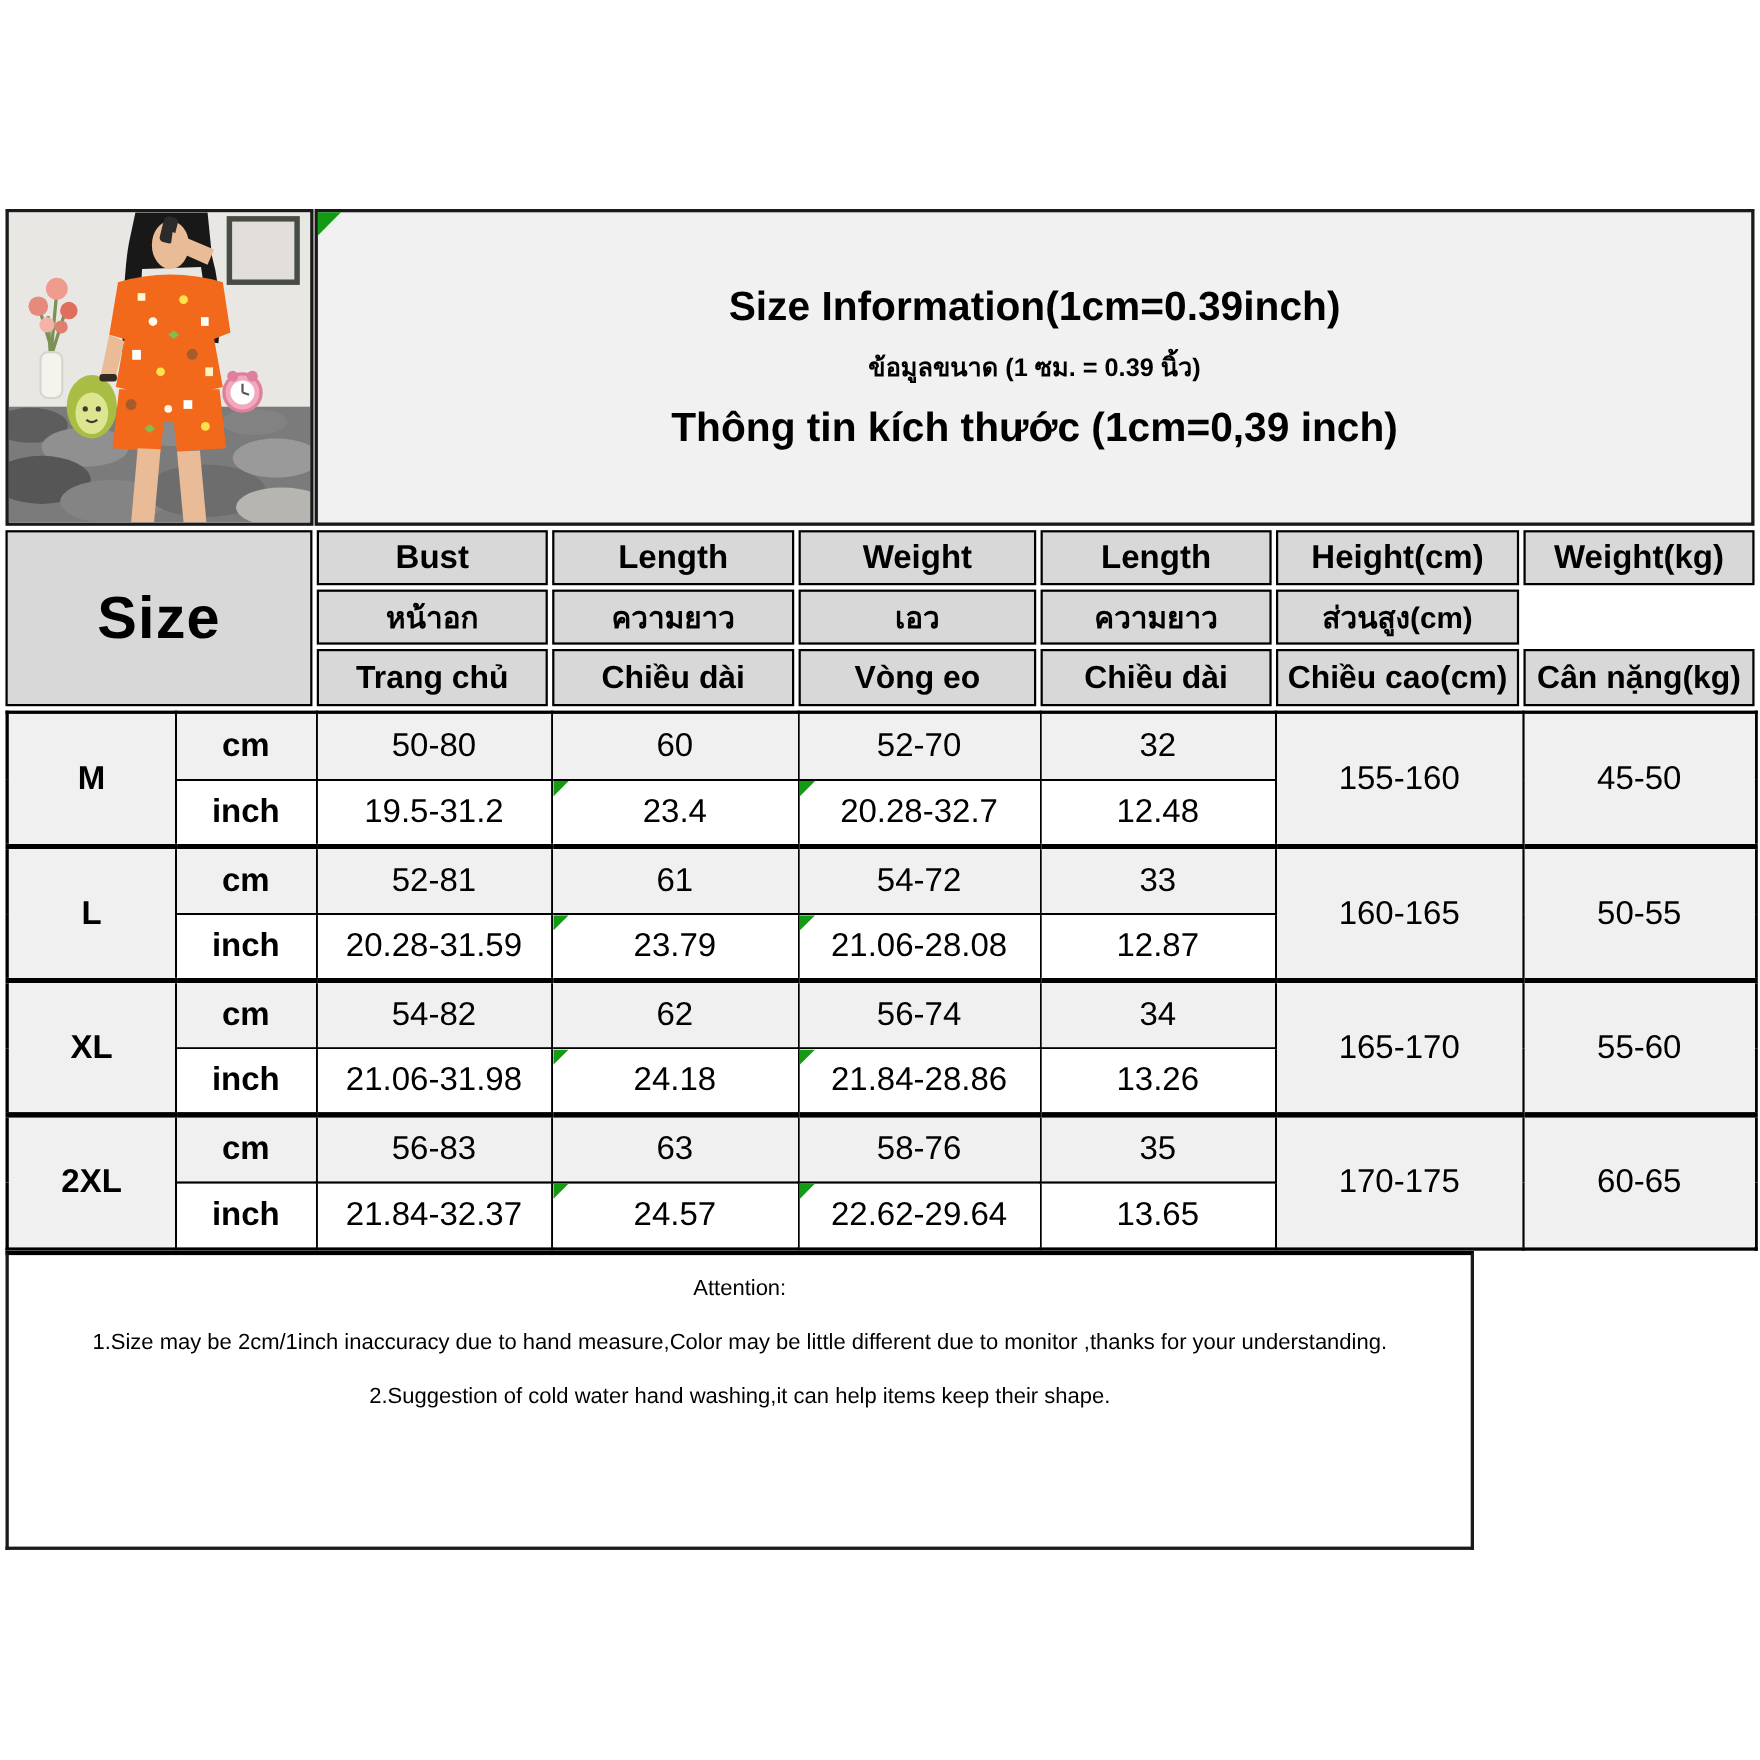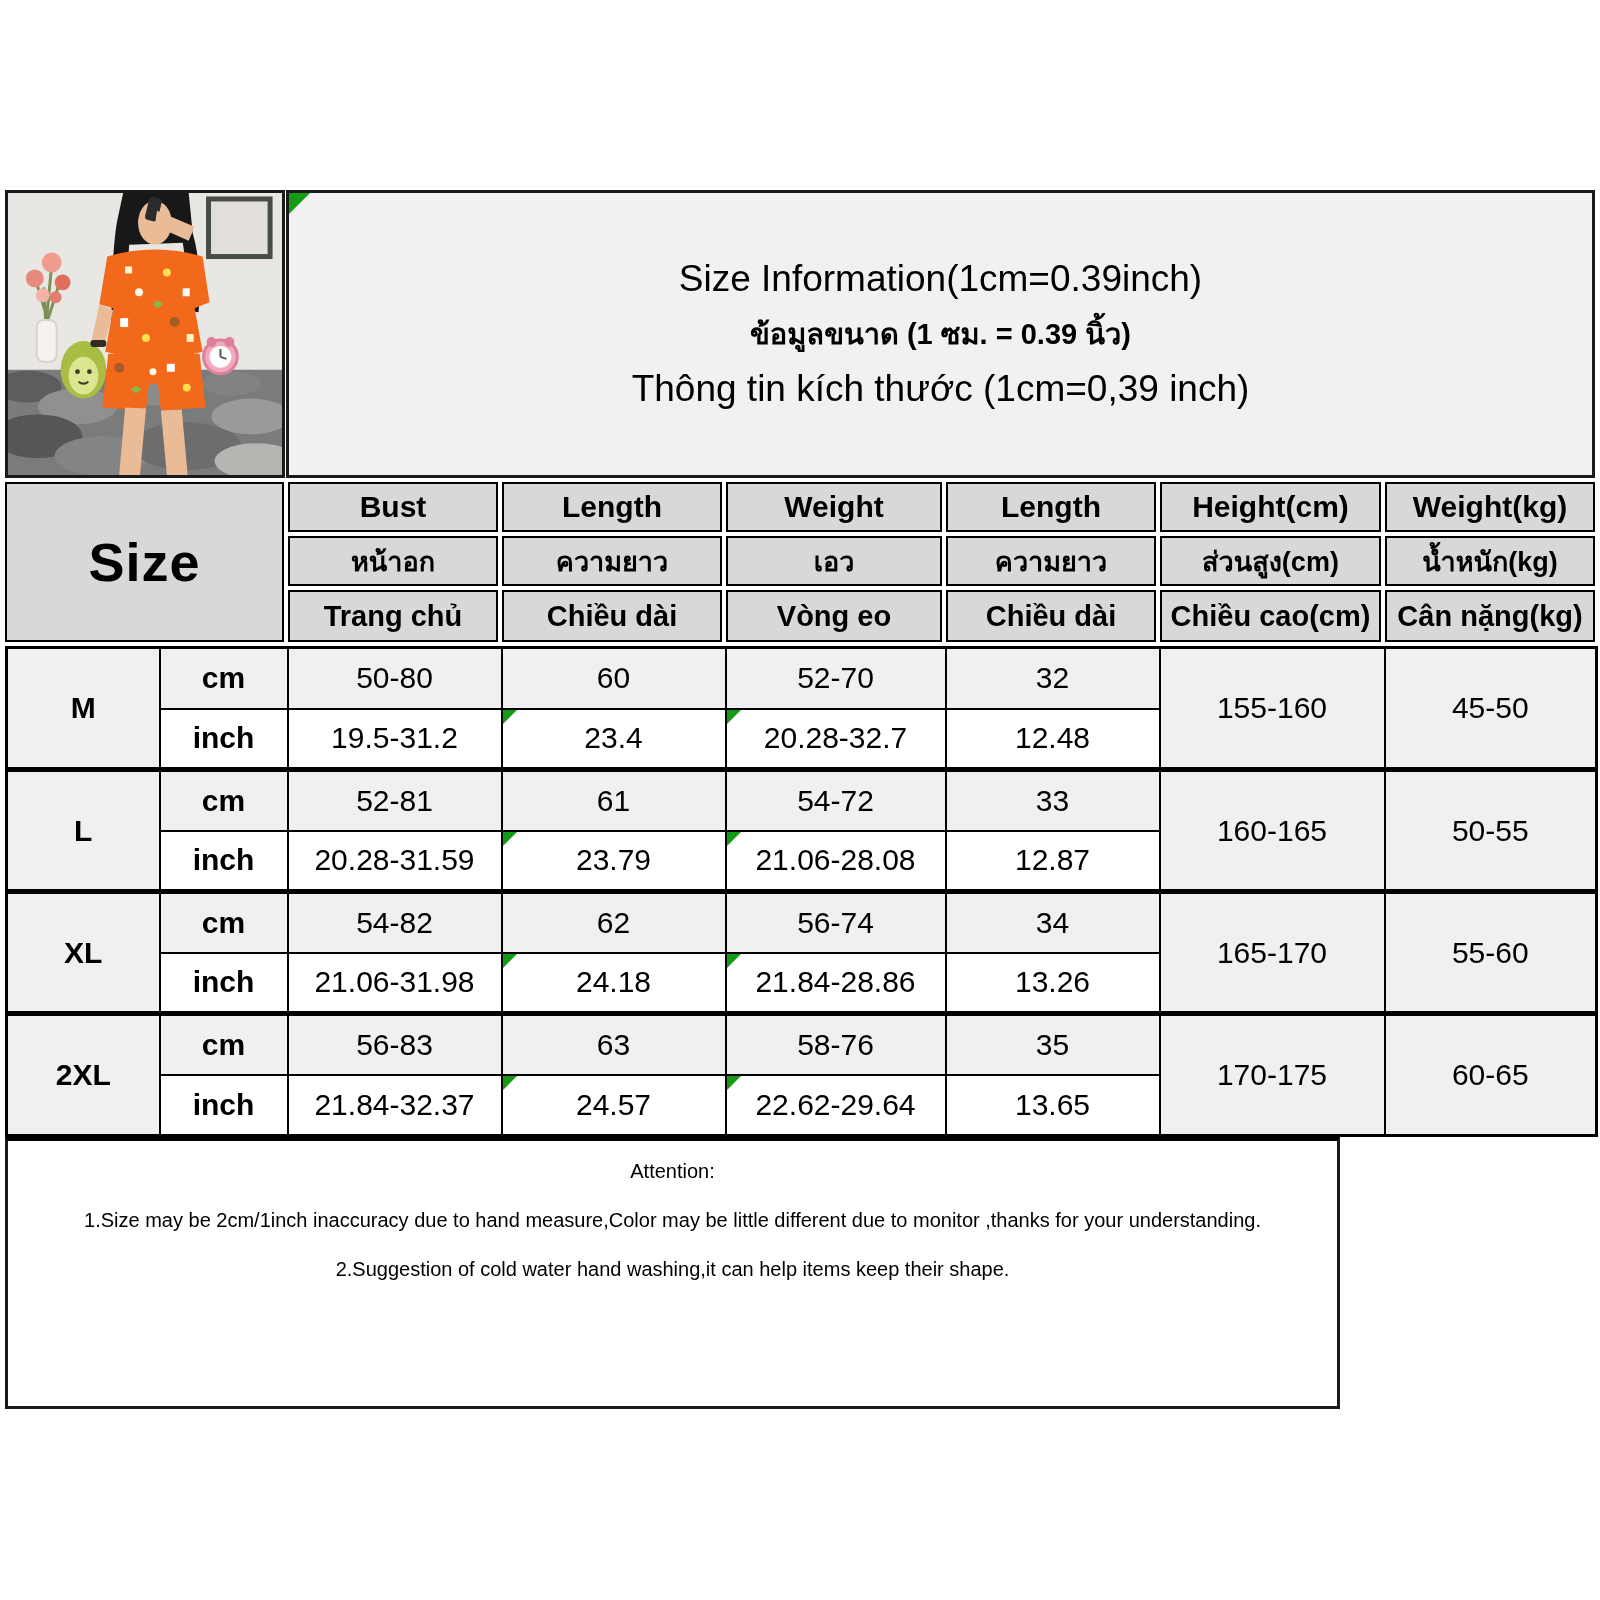--- a/index.html
+++ b/index.html
@@ -14,22 +14,22 @@
   .photo-box{
     box-sizing:border-box;width:280px;height:288px;flex:0 0 280px;
     border:3px solid #1a1a1a;background:#e9e7e3;overflow:hidden;
   }
   .photo-box svg{display:block;width:100%;height:100%;}
   .title-box{
     box-sizing:border-box;flex:1;margin-left:1px;border:3px solid #1a1a1a;
     background:#f1f1f1;position:relative;
     display:flex;flex-direction:column;justify-content:center;align-items:center;
   }
-  .title-en,.title-vi{font-size:37px;font-weight:normal;line-height:56px;}
-  .title-th{font-size:29px;font-weight:bold;line-height:54px;}
+  .title-en,.title-vi{font-size:37px;font-weight:bold;line-height:56px;}
+  .title-th{font-size:23px;font-weight:bold;line-height:54px;}
 
   
   .tri{position:absolute;top:0;left:0;width:0;height:0;
        border-top:14px solid #149a14;border-right:14px solid transparent;}
   .tri-big{border-top-width:21px;border-right-width:21px;}
 
   
   .hdr{
     margin-top:4px;display:grid;width:1590px;
     grid-template-columns:279px 210px 220px 216px 210px 221px 210px;
@@ -169,21 +169,20 @@
     <div class="hcell en" style="grid-column:4;grid-row:1">Weight</div>
     <div class="hcell en" style="grid-column:5;grid-row:1">Length</div>
     <div class="hcell en" style="grid-column:6;grid-row:1">Height(cm)</div>
     <div class="hcell en" style="grid-column:7;grid-row:1">Weight(kg)</div>
 
     <div class="hcell th" style="grid-column:2;grid-row:2">หน้าอก</div>
     <div class="hcell th" style="grid-column:3;grid-row:2">ความยาว</div>
     <div class="hcell th" style="grid-column:4;grid-row:2">เอว</div>
     <div class="hcell th" style="grid-column:5;grid-row:2">ความยาว</div>
     <div class="hcell th" style="grid-column:6;grid-row:2">ส่วนสูง(cm)</div>
-    <div class="hcell th" style="grid-column:7;grid-row:2">น้ำหนัก(kg)</div>
 
     <div class="hcell vi" style="grid-column:2;grid-row:3">Trang chủ</div>
     <div class="hcell vi" style="grid-column:3;grid-row:3">Chiều dài</div>
     <div class="hcell vi" style="grid-column:4;grid-row:3">Vòng eo</div>
     <div class="hcell vi" style="grid-column:5;grid-row:3">Chiều dài</div>
     <div class="hcell vi" style="grid-column:6;grid-row:3">Chiều cao(cm)</div>
     <div class="hcell vi" style="grid-column:7;grid-row:3">Cân nặng(kg)</div>
   </div>
 
   <table class="data">

